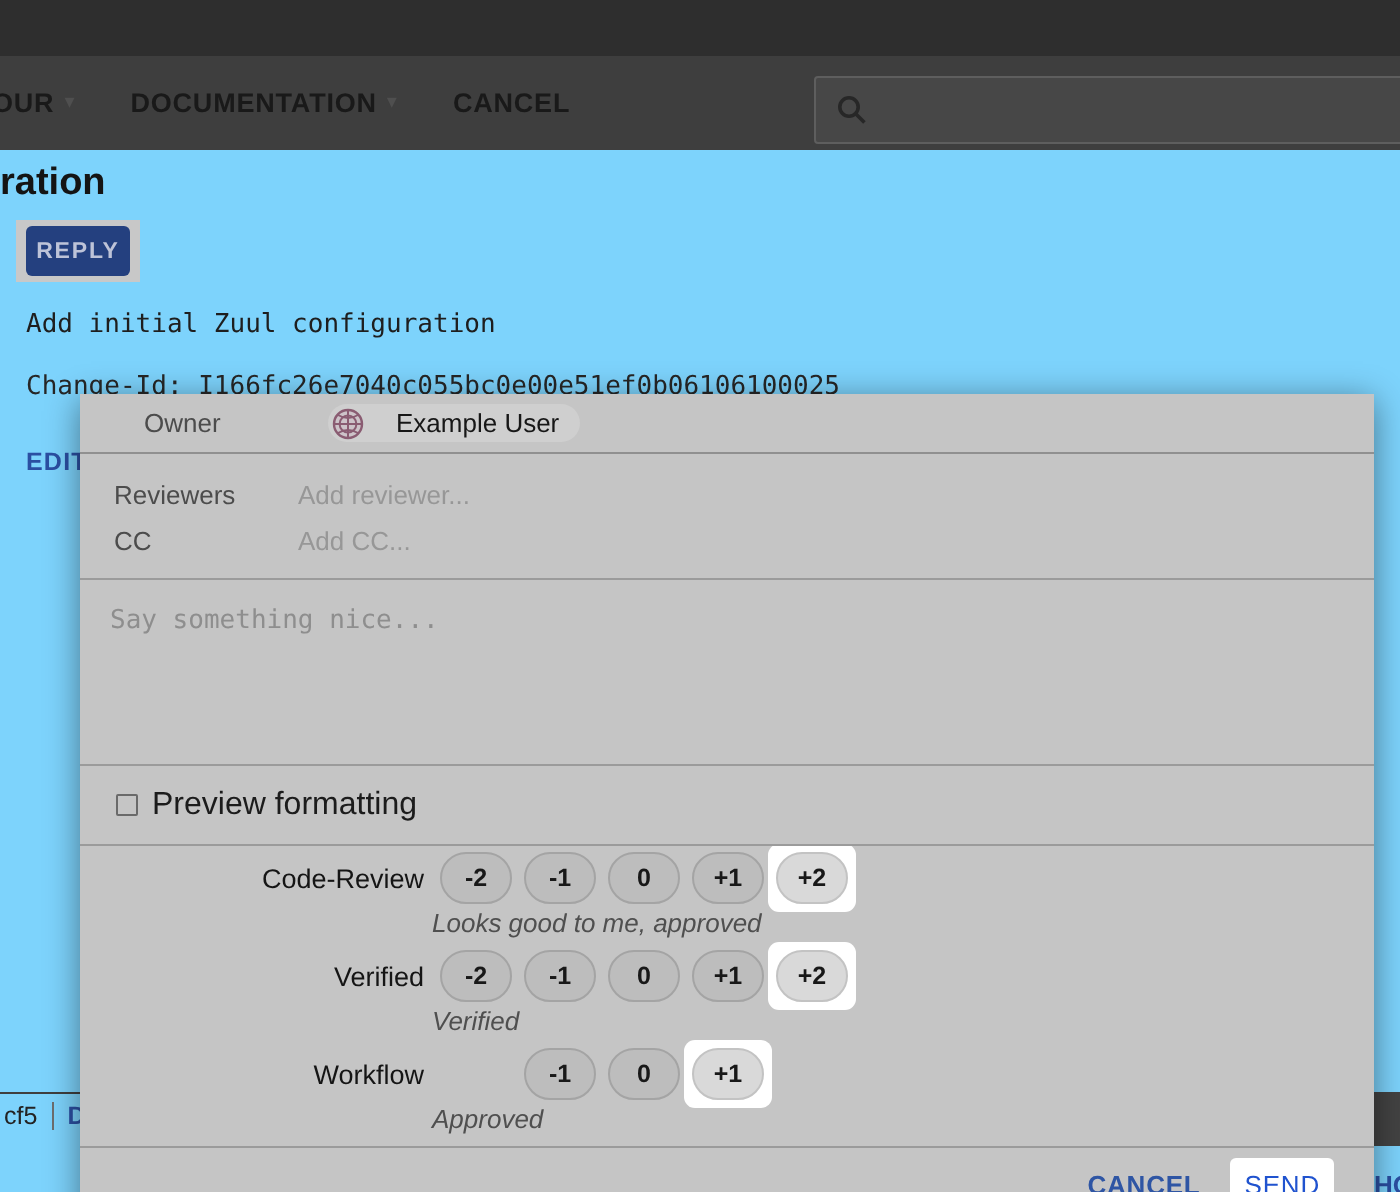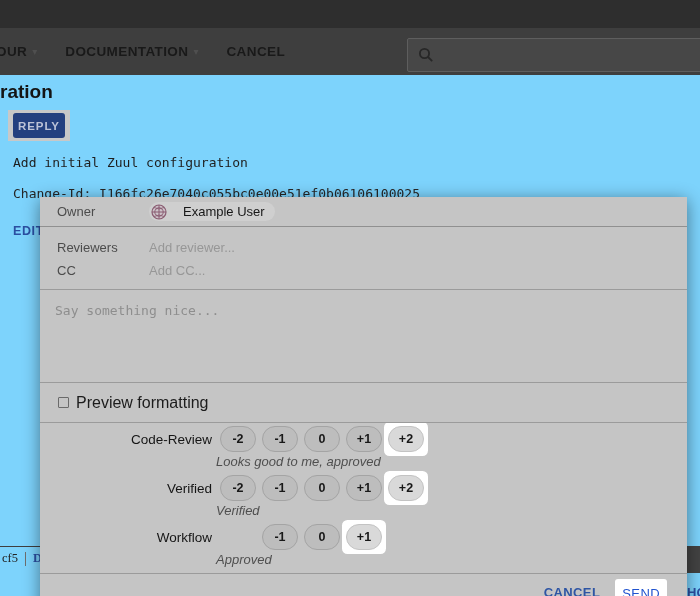--- a/index.html
+++ b/index.html
@@ -32,35 +32,35 @@
     color:#bdc3d8; font-size:11.5px; font-weight:bold; letter-spacing:0.9px;
     font-family:inherit; cursor:pointer;
   }
   .mono{ font-family:"DejaVu Sans Mono","Liberation Mono",monospace; }
   .commit-subject{ position:absolute; left:13px; top:127px; font-size:13px; color:#1e1e1e; white-space:pre; }
   .change-id{ position:absolute; left:13px; top:158px; font-size:13px; color:#262626; white-space:pre; }
   .edit-link{ position:absolute; left:13px; top:196px; font-size:12.5px; font-weight:bold; color:#2b4fa2; letter-spacing:0.6px; cursor:pointer; text-decoration:none; }
 
   .hline{ position:absolute; left:0; top:518px; width:700px; height:1px; background:#3f3f3f; }
   .right-band{ position:absolute; left:684px; top:518px; width:16px; height:27px; background:#434343; }
-  .file-bar{ position:absolute; left:2px; top:523px; display:flex; align-items:center; gap:7px; font-size:12.5px; color:#232323;font-family:Liberation Serif, serif; }
+  .file-bar{ position:absolute; left:2px; top:523px; display:flex; align-items:center; gap:7px; font-size:12.5px; color:#232323; }
   .vdiv{ width:1px; height:14px; background:#6e6e6e; }
   .dl-link{ font-size:12.5px; font-weight:bold; color:#2b4fa2; cursor:pointer; text-decoration:none; }
   .right-link{ position:absolute; left:687px; top:557px; font-size:13px; font-weight:bold; color:#2b4fa2; cursor:pointer; text-decoration:none; }
   .bottom-strip{ position:absolute; left:0; top:578px; width:700px; height:18px; background:#393939; }
 
   
   .dialog{
     position:absolute; left:40px; top:169px; width:647px; height:414px;
     background:#c5c5c5; box-shadow:0 3px 16px rgba(0,0,0,0.45);
     display:flex; flex-direction:column; z-index:5;
   }
   .owner-row{
     height:30px; border-bottom:1px solid #909090; flex:0 0 auto;
-    display:flex; align-items:center; padding-left:17px;
+    display:flex; align-items:center; padding-left:32px;
   }
   .row-label{ width:92px; font-size:13px; color:#4c4c4c; flex:0 0 auto; }
   .chip{
     display:inline-flex; align-items:center; gap:16px; height:19px;
     background:#cfcfcf; border-radius:10px; padding:0 10px 0 2px;
     font-size:13px; color:#171717; cursor:default;
   }
   .avatar-svg{ width:16px; height:16px; display:block; }
   .people{ height:63px; flex:0 0 auto; border-bottom:1px solid #9b9b9b; padding:9px 0 0 17px; }
   .people-row{ display:flex; align-items:center; height:23px; }

